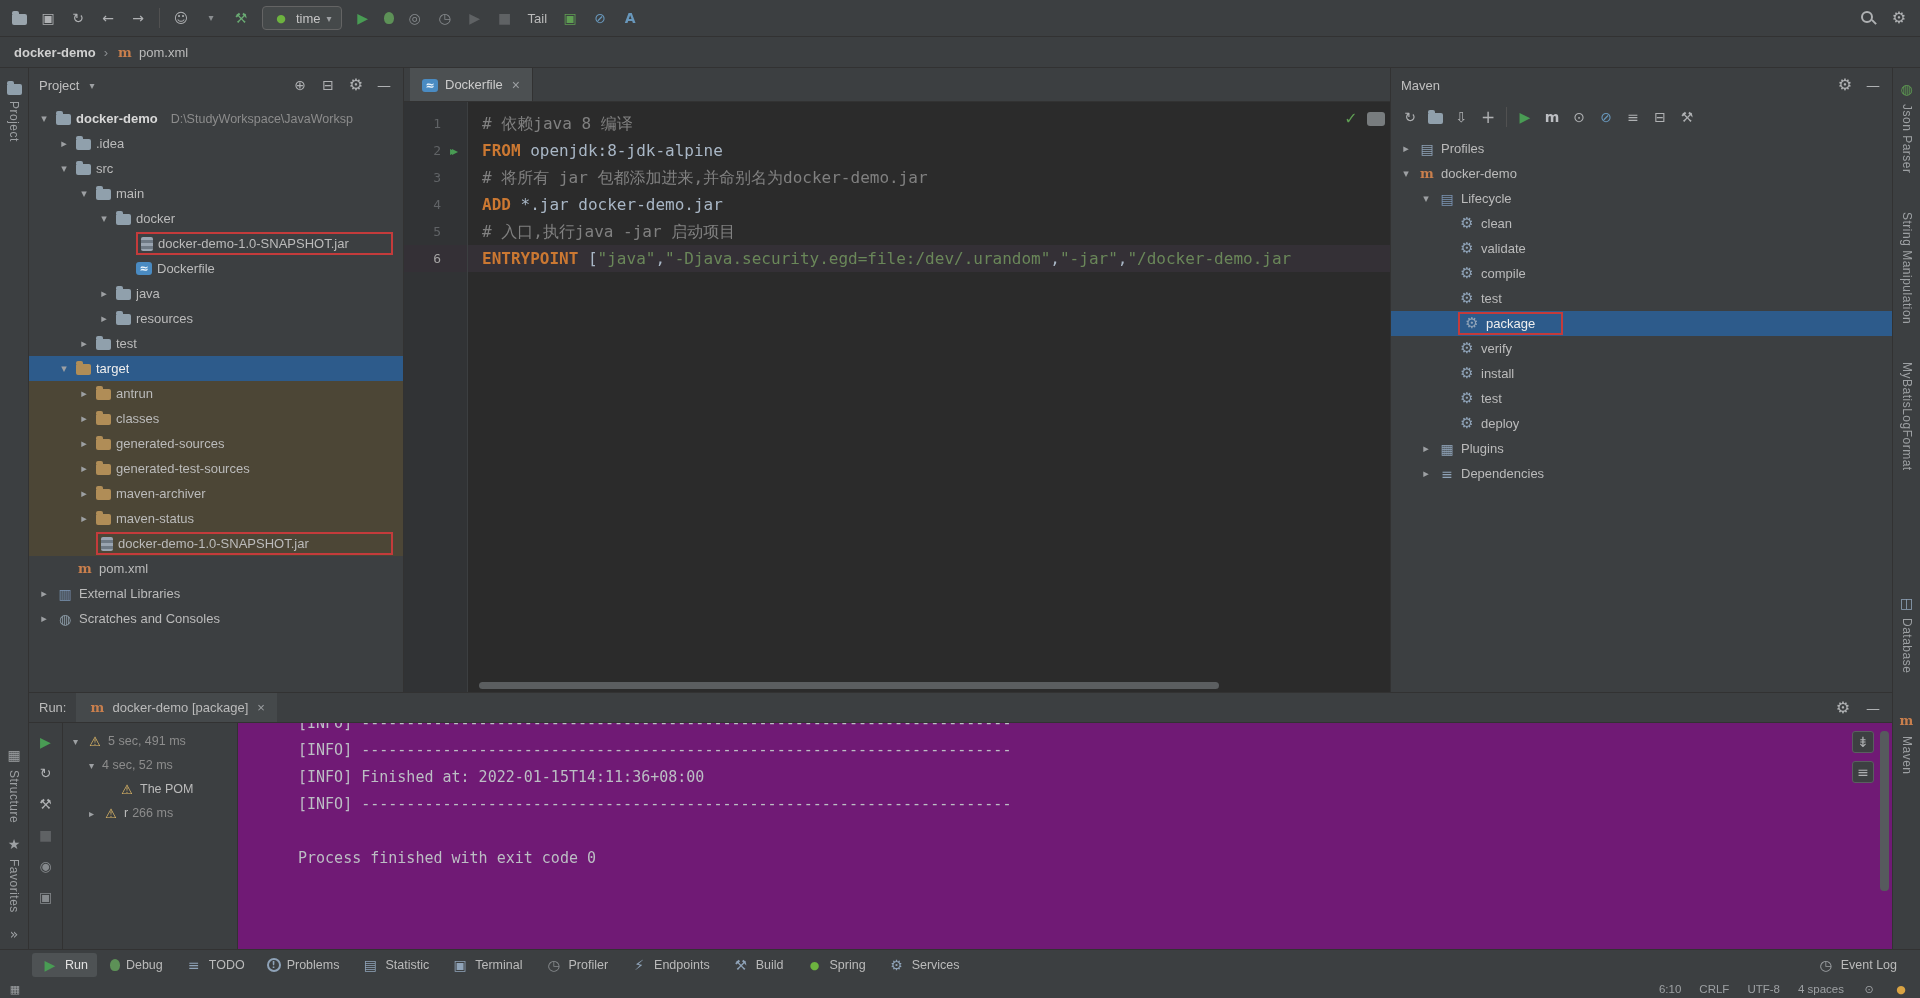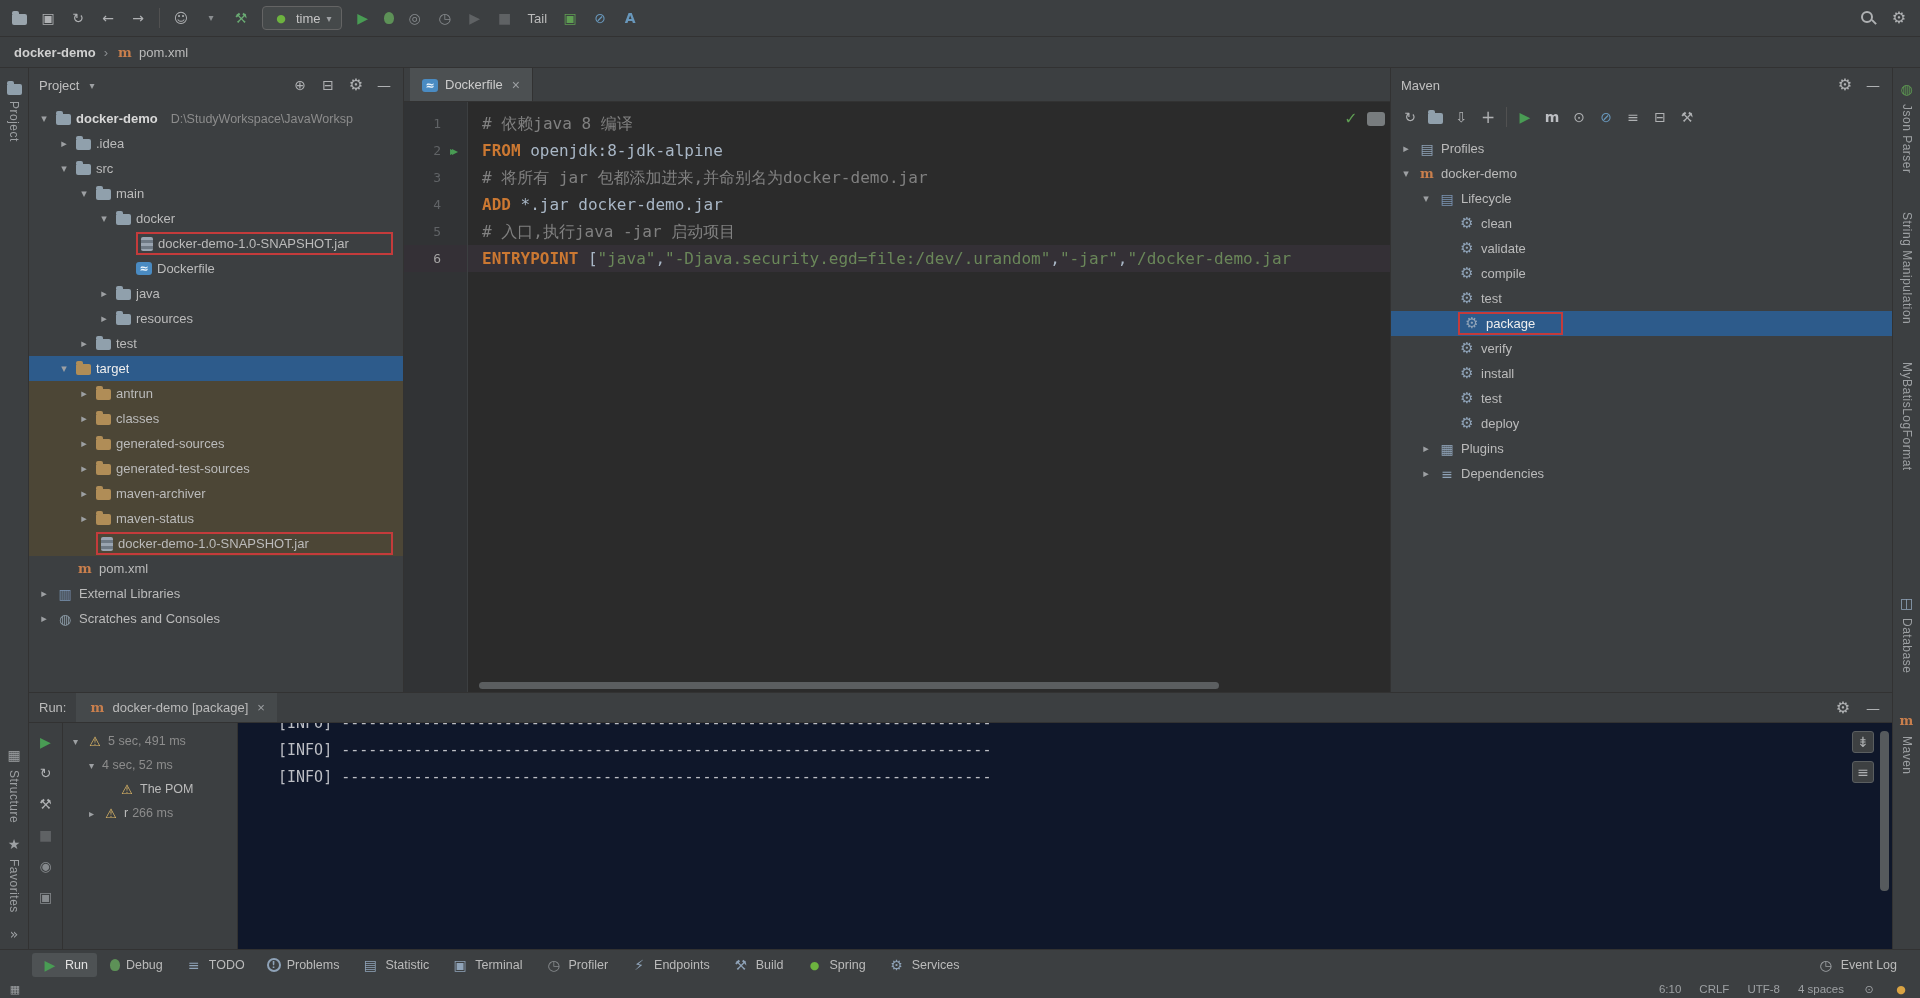--- a/index.html
+++ b/index.html
@@ -108,22 +108,22 @@
   .rtab { display:flex; align-items:center; gap:6px; background:#45494b; align-self:stretch; padding:0 12px; }
   .rtab .close { color:#9da0a3; margin-left:3px; }
   .rt-right { margin-left:auto; display:flex; align-items:center; gap:12px; }
   .run-body { flex:1; min-height:0; display:flex; }
   .run-left { width:34px; flex:none; background:#3c3f41; border-right:1px solid #323232;
               display:flex; flex-direction:column; align-items:center; gap:13px; padding-top:10px; }
   .run-tree { width:175px; flex:none; background:#3c3f41; border-right:1px solid #323232; padding-top:6px; overflow:hidden; }
   .rtrow { height:24px; display:flex; align-items:center; gap:4px; font-size:12.5px; color:#bbbbbb; white-space:nowrap; }
   .rtrow .arrow { width:13px; text-align:center; color:#9da0a3; font-size:10px; flex:none; }
   .rtrow .time { color:#8c8c8c; }
-  .console { flex:1; min-width:0; position:relative; background:#0f172a; overflow:hidden;
-             font:15px/27px "DejaVu Sans Mono",monospace; color:#bcbec4; padding-left:40px; }
+  .console { flex:1; min-width:0; position:relative; background:#701a75; overflow:hidden;
+             font:15px/27px "DejaVu Sans Mono",monospace; color:#bcbec4; padding-left:60px; }
   .console-inner { margin-top:-13px; }
   .cline2 { height:27px; white-space:pre; }
   .vthumb { position:absolute; right:3px; top:8px; width:9px; height:160px; background:#565a5d; border-radius:4px; }
   .console-icons { position:absolute; top:8px; right:18px; display:flex; flex-direction:column; gap:8px; }
   .cicon { width:22px; height:22px; border:1px solid #5a5e60; border-radius:3px; background:#3d4042;
            display:flex; align-items:center; justify-content:center; }
 
   
   .bottombar { height:31px; flex:none; border-top:1px solid #323232; background:#3c3f41;
                display:flex; align-items:center; gap:4px; padding:0 14px 0 32px; font-size:12.5px; color:#bbbbbb; }
@@ -513,22 +513,24 @@
                 <span class="arrow">▸</span>
                 <span class="ic" style="color: rgb(232, 191, 106); font-size: 13px;">⚠</span>
                 <span class="lbl">r</span>
                 <span class="time">266 ms</span>
               </div>
             </div>
           <div class="console">
             <div class="console-inner" id="console">
                 <div class="cline2">[INFO] ------------------------------------------------------------------------</div>
                 <div class="cline2">[INFO] ------------------------------------------------------------------------</div>
+                <div class="cline2">[INFO] Finished at: 2022-01-15T14:11:36+08:00</div>
                 <div class="cline2">[INFO] ------------------------------------------------------------------------</div>
                 <div class="cline2">&nbsp;</div>
+                <div class="cline2">Process finished with exit code 0</div>
               </div>
             <div class="vthumb"></div>
             <div class="console-icons" id="console-icons">
                 <span class="cicon">
                   <span class="ic" style="color: rgb(175, 177, 179);">⇟</span>
                 </span>
                 <span class="cicon">
                   <span class="ic" style="color: rgb(175, 177, 179);">≡</span>
                 </span>
               </div>

